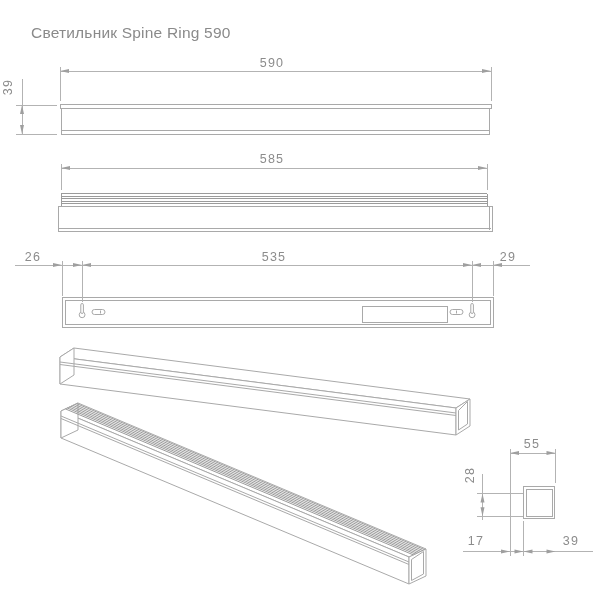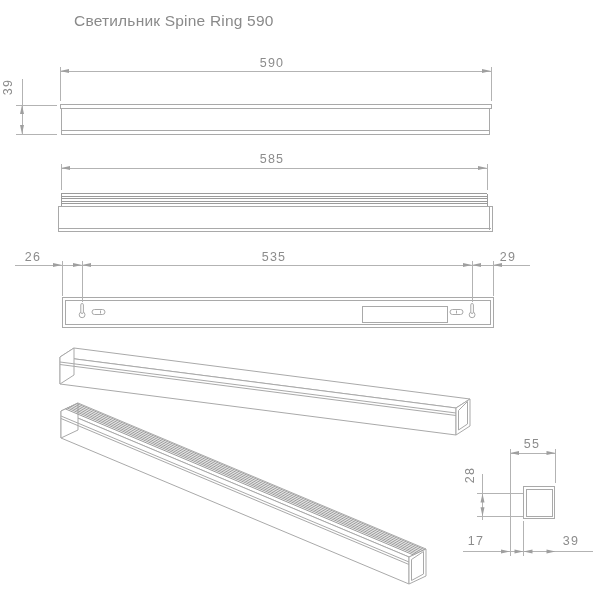--- a/index.html
+++ b/index.html
@@ -13,25 +13,24 @@
   }
   .canvas {
     position: relative;
     width: 600px;
     height: 600px;
     background: #ffffff;
   }
   .title {
     position: absolute;
     left: 31px;
-    top: 12px;
+    top: 24px;
     font-size: 15.5px;
     color: #8a8a8a;
     letter-spacing: 0.2px;
-    margin-left: 43px;
   }
   svg { position: absolute; left: 0; top: 0; }
   svg text {
     font-family: "Liberation Sans", sans-serif;
     font-size: 12.5px;
     fill: #8c8c8c;
     letter-spacing: 1.2px;
   }
   .obj  { stroke: #a9a9a9; stroke-width: 1; fill: none; }
   .objf { stroke: #a9a9a9; stroke-width: 1; fill: #ffffff; }

